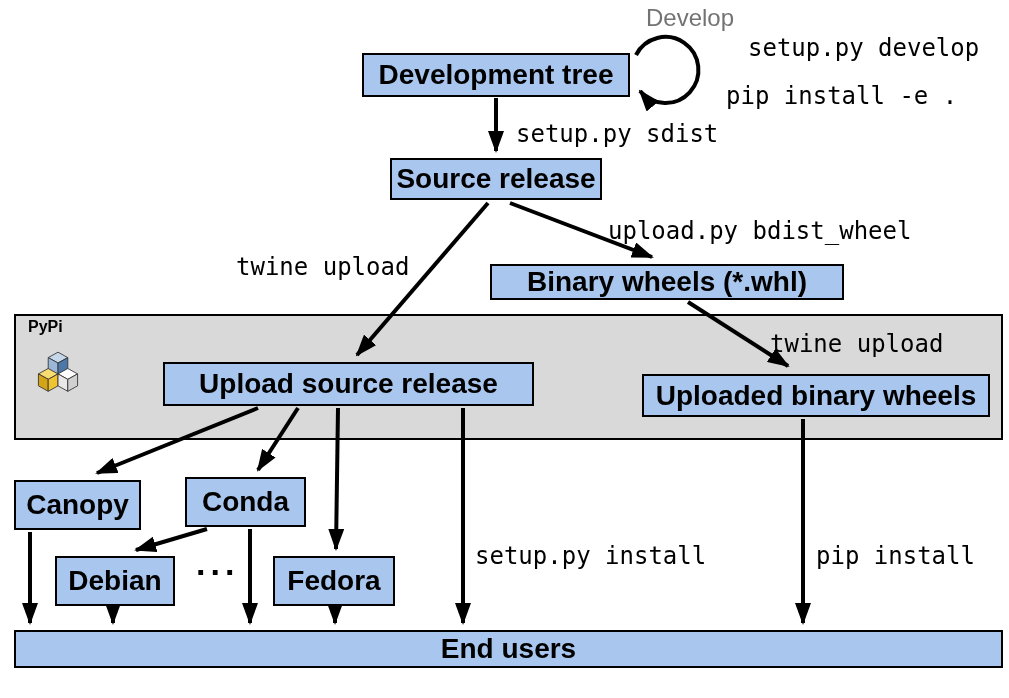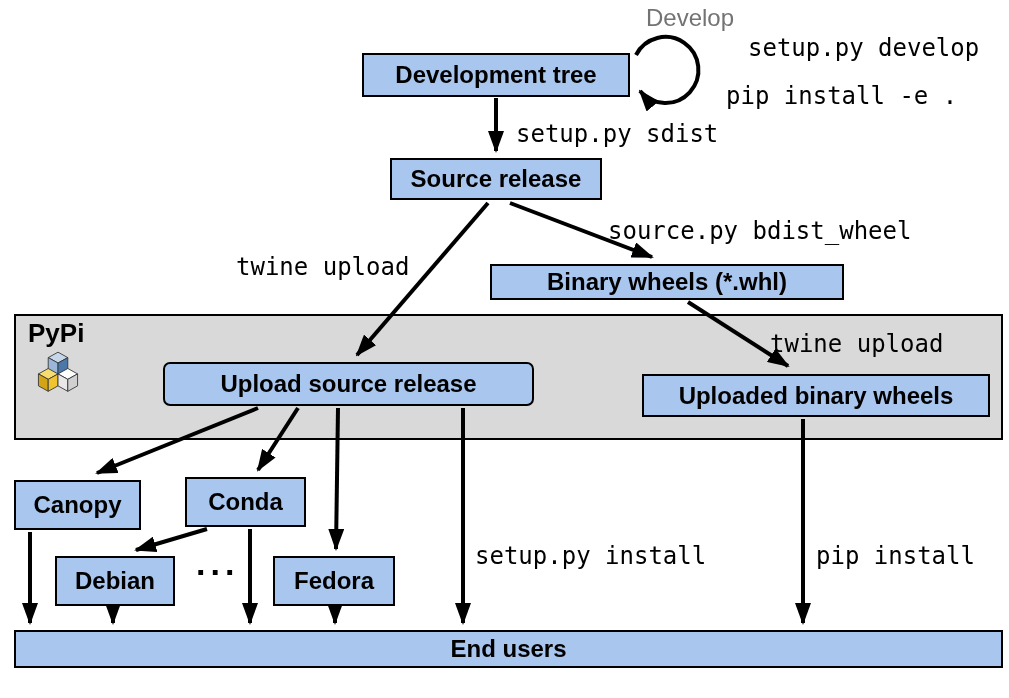--- a/index.html
+++ b/index.html
@@ -15,39 +15,39 @@
     background:var(--band-fill,#d9d9d9);
     border:2px solid #000;
     box-sizing:border-box;
   }
   .node{
     position:absolute;
     background:var(--node-fill,#a9c6ee);
     border:2px solid #000;
     box-sizing:border-box;
     display:flex;align-items:center;justify-content:center;
-    font-weight:bold;font-size:24px;color:#000;
+    font-weight:bold;font-size:28px;color:#000;
     z-index:3;
   }
   .elabel{
     position:absolute;
     font-family:"DejaVu Sans Mono", monospace;
     font-size:24px;color:#000;
     white-space:pre;
     z-index:3;
   }
   .slabel{
     position:absolute;
     font-size:24px;color:#737373;
     white-space:pre;
     z-index:3;
   }
   .pypi-title{
     position:absolute;
-    font-weight:bold;font-size:26px;color:#000;
+    font-weight:bold;font-size:16px;color:#000;
     z-index:3;
   }
   .dots{
     position:absolute;
     font-weight:bold;font-size:34px;color:#000;
     letter-spacing:5px;
     z-index:3;
   }
   #arrow-layer{position:absolute;left:0;top:0;z-index:2;pointer-events:none;}
   #pypi-logo{position:absolute;z-index:3;}
@@ -97,33 +97,33 @@
       <line x1="250" y1="529" x2="250" y2="623" marker-end="url(#ah)"></line>
       <line x1="335" y1="608" x2="335" y2="623" marker-end="url(#ah)"></line>
       <line x1="463" y1="408" x2="463" y2="623" marker-end="url(#ah)"></line>
       <line x1="803" y1="419" x2="803" y2="623" marker-end="url(#ah)"></line>
     </g>
   </svg>
 
   <div class="node" style="left:362px;top:53px;width:268px;height:44px;">Development tree</div>
   <div class="node" style="left:390px;top:158px;width:212px;height:42px;">Source release</div>
   <div class="node" style="left:490px;top:264px;width:354px;height:36px;">Binary wheels (*.whl)</div>
-  <div class="node" style="left:163px;top:362px;width:371px;height:44px;border-radius:7px;">Upload source release</div>
+  <div class="node" style="left:163px;top:362px;width:371px;height:44px;">Upload source release</div>
   <div class="node" style="left:626px;top:374px;width:348px;height:43px;margin-left:16px;">Uploaded binary wheels</div>
   <div class="node" style="left:14px;top:480px;width:127px;height:50px;">Canopy</div>
   <div class="node" style="left:185px;top:477px;width:121px;height:50px;">Conda</div>
   <div class="node" style="left:55px;top:556px;width:120px;height:50px;text-align:right;">Debian</div>
   <div class="node" style="left:273px;top:556px;width:122px;height:50px;">Fedora</div>
   <div class="node" style="left:14px;top:630px;width:989px;height:38px;">End users</div>
 
   <div class="dots" style="left:196px;top:544px;">...</div>
 
   <div class="slabel" style="left:646px;top:4px;">Develop</div>
   <div class="elabel" style="left:726px;top:34px;margin-left:22px;">setup.py develop</div>
   <div class="elabel" style="left:726px;top:82px;">pip install -e .</div>
   <div class="elabel" style="left:516px;top:120px;">setup.py sdist</div>
-  <div class="elabel" style="left:608px;top:217px;">source.py bdist_wheel</div>
+  <div class="elabel" style="left:608px;top:217px;">upload.py bdist_wheel</div>
   <div class="elabel" style="left:236px;top:253px;">twine upload</div>
   <div class="elabel" style="left:770px;top:330px;">twine upload</div>
   <div class="elabel" style="left:475px;top:542px;">setup.py install</div>
   <div class="elabel" style="left:816px;top:542px;">pip install</div>
 
 </div>
 
 </body></html>

